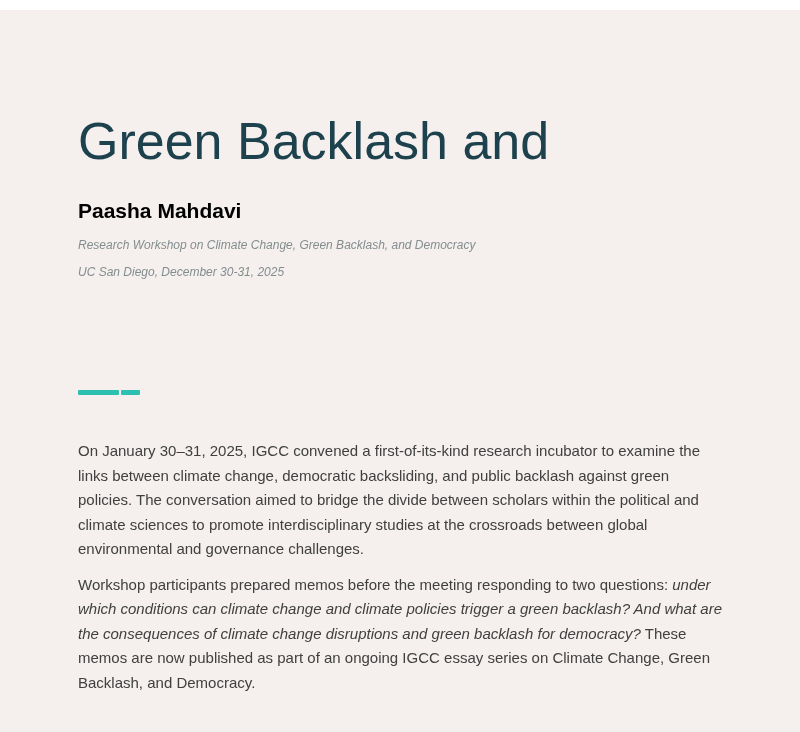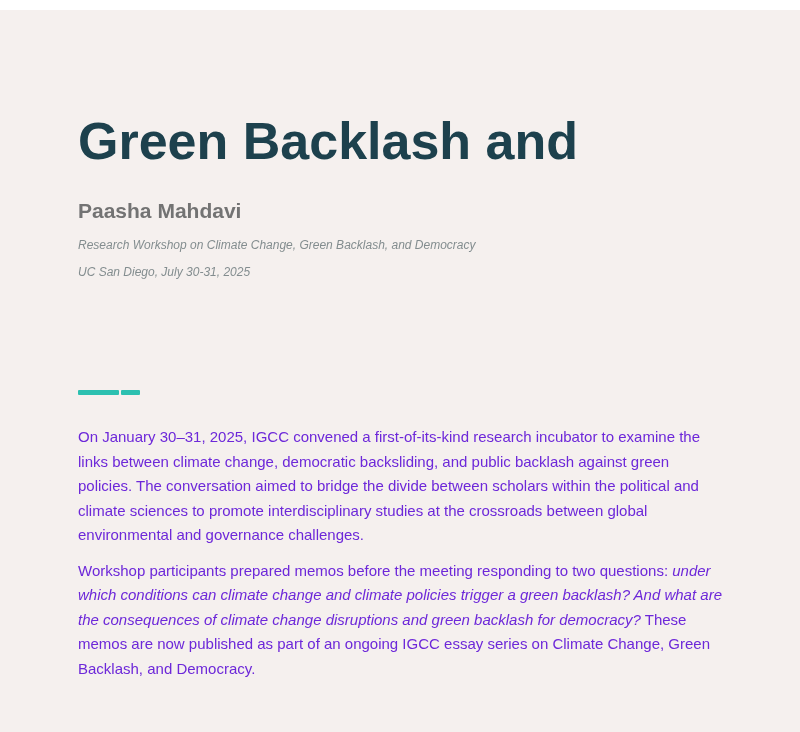--- a/index.html
+++ b/index.html
@@ -24,28 +24,28 @@
     width: 645px;
   }
 
   .doc-title {
     margin: 94px 0 0 0;
     font-size: 52px;
     line-height: 74px;
     font-weight: 300;
     color: #1d414d;
   }
-  .title-line { display: block; font-weight: bold; }
+  .title-line { display: block; }
 
   .author-name {
     margin-top: 19px;
     font-size: 21px;
     line-height: 28px;
     font-weight: bold;
-    color: #737373;
+    color: #000000;
   }
 
   .subtitle {
     margin-top: 7px;
     font-size: 12px;
     line-height: 27px;
     font-style: italic;
     color: #838d8f;
   }
   .subtitle-line { display: block; }
@@ -58,46 +58,46 @@
   }
   .divider-seg {
     height: 5px;
     background: #2cc0b0;
     border-radius: 1px;
   }
   .seg-long { width: 41px; }
   .seg-short { width: 19px; }
 
   .body-para {
-    margin: 30px 0 0 0;
+    margin: 44px 0 0 0;
     width: 645px;
     font-size: 15px;
     line-height: 24.5px;
-    color: #6d28d9;
+    color: #404040;
   }
   .body-para + .body-para { margin-top: 11px; }
   .body-para em { font-style: italic; }
 </style>
 </head>
 <body>
 
 <div class="page">
   <div class="top-strip"></div>
 
   <main class="content">
 
     <h1 class="doc-title">
       <span class="title-line">Green Backlash and</span>
     </h1>
 
     <div class="author-name">Paasha Mahdavi</div>
 
     <div class="subtitle">
       <span class="subtitle-line">Research Workshop on Climate Change, Green Backlash, and Democracy</span>
-      <span class="subtitle-line">UC San Diego, July 30-31, 2025</span>
+      <span class="subtitle-line">UC San Diego, December 30-31, 2025</span>
     </div>
 
     <div class="accent-divider">
       <span class="divider-seg seg-long"></span>
       <span class="divider-seg seg-short"></span>
     </div>
 
     <p class="body-para">On January 30–31, 2025, IGCC convened a first-of-its-kind research incubator to examine the links between climate change, democratic backsliding, and public backlash against green policies. The conversation aimed to bridge the divide between scholars within the political and climate sciences to promote interdisciplinary studies at the crossroads between global environmental and governance challenges.</p>
 
     <p class="body-para"><span>Workshop participants prepared memos before the meeting responding to two questions: </span><em>under which conditions can climate change and climate policies trigger a green backlash? And what are the consequences of climate change disruptions and green backlash for democracy?</em><span> These memos are now published as part of an ongoing IGCC essay series on Climate Change, Green Backlash, and Democracy.</span></p>

